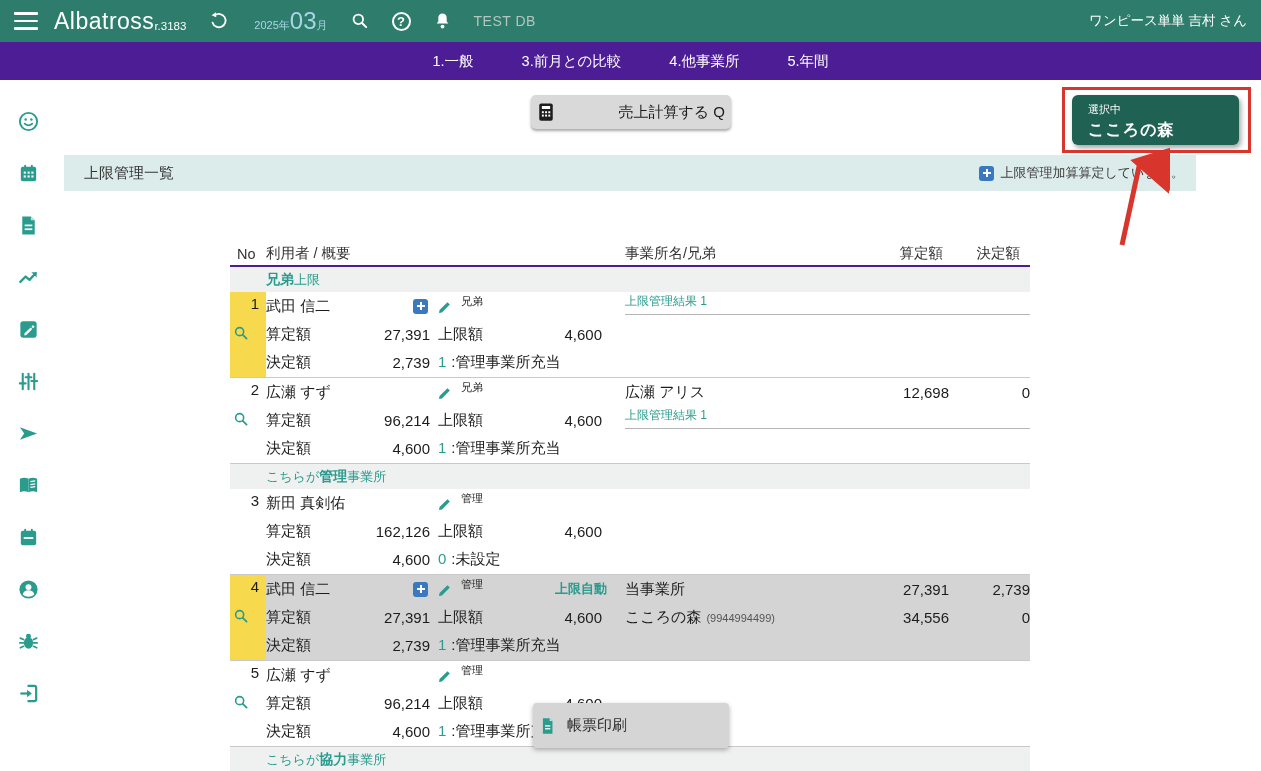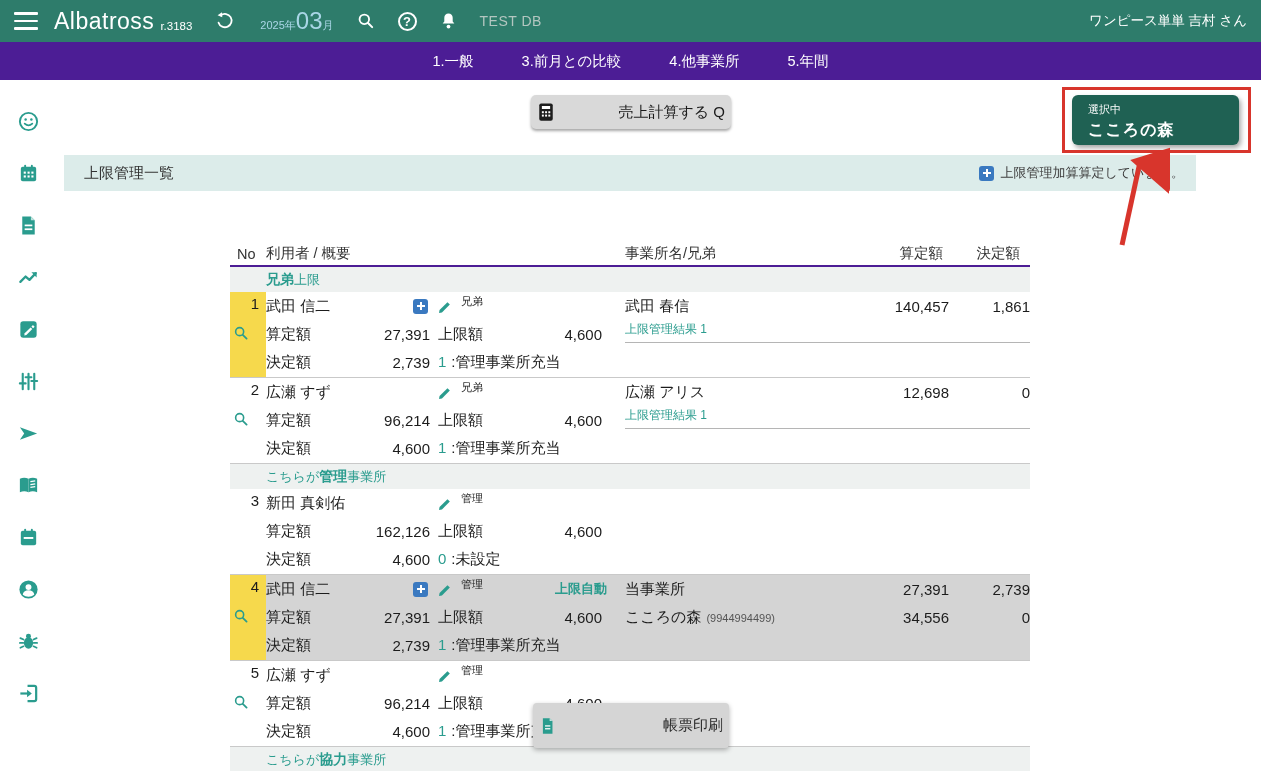--- a/index.html
+++ b/index.html
@@ -7,21 +7,21 @@
     width:1261px;height:771px;position:relative;overflow:hidden;
     font-family:"Liberation Sans","DejaVu Sans",sans-serif;
     background:#fff;color:#1c1c1c;
   }
   
   .topbar{position:absolute;left:0;top:0;width:1261px;height:42px;background:#2e7c6b;
     display:flex;align-items:center;color:#fff;box-sizing:border-box;padding:0 14px;}
   .hamburger{width:24px;height:18px;display:flex;flex-direction:column;justify-content:space-between;cursor:pointer}
   .hamburger i{display:block;height:2.6px;background:#fff;border-radius:1px}
   .brand{font-size:23px;letter-spacing:.5px;margin-left:16px;font-weight:500}
-  .ver{font-size:11.5px;margin-left:6px;margin-top:9px}
+  .ver{font-size:11.5px;margin-top:9px}
   .hicon{margin-left:22px;display:flex;align-items:center}
   .datebox{margin-left:26px;color:#a9d6e6;display:flex;align-items:baseline;gap:0}
   .datebox .y,.datebox .u{font-size:11px}
   .datebox .m{font-size:24px;line-height:1}
   .helpq{width:19px;height:19px;border:2px solid #fff;border-radius:50%;display:flex;align-items:center;justify-content:center;
     font-size:13px;font-weight:bold;color:#fff;box-sizing:border-box}
   .envlabel{margin-left:22px;font-size:14px;color:#b3c6c0;letter-spacing:.5px}
   .username{margin-left:auto;font-size:13.5px}
   
   .tabbar{position:absolute;left:0;top:42px;width:1261px;height:38px;background:#4c1d95;
@@ -30,21 +30,21 @@
   .tab.active{background:#64808c}
   
   .sidebar{position:absolute;left:0;top:80px;bottom:0;width:56px;background:#fff;
     display:flex;flex-direction:column;align-items:center;padding-top:30px;gap:29px;box-sizing:border-box}
   .sidebar .sicon{width:23px;height:23px;display:flex;cursor:pointer}
   
   .calc-btn{position:absolute;left:531px;top:95px;width:200px;height:34px;background:#d9d9d9;border:none;
     border-radius:5px;box-shadow:0 2px 3px rgba(0,0,0,.35);display:flex;align-items:center;justify-content:space-between;
     gap:9px;font-size:15px;color:#1b1b1b;cursor:pointer;z-index:5;font-family:inherit}
   .print-btn{position:absolute;left:533px;top:703px;width:196px;height:45px;background:#d5d5d5;border:none;
-    border-radius:4px;box-shadow:0 2px 5px rgba(0,0,0,.3);display:flex;align-items:center;justify-content:space-between;
+    border-radius:4px;box-shadow:0 2px 5px rgba(0,0,0,.3);display:flex;align-items:center;justify-content:flex-start;
     gap:11px;font-size:15px;color:#2b2b2b;cursor:pointer;z-index:20;font-family:inherit}
   
   .sel-badge{position:absolute;left:1072px;top:95px;width:167px;height:50px;background:#1f6153;border-radius:6px;
     box-shadow:2px 3px 5px rgba(0,0,0,.35);color:#fff;box-sizing:border-box;padding:7px 0 0 16px;z-index:29;cursor:pointer}
   .sel-badge .lbl{font-size:11px;display:block}
   .sel-badge .val{font-size:16px;font-weight:bold;letter-spacing:1px;display:block;margin-top:3px}
   .annot-box{position:absolute;left:1062px;top:87px;width:189px;height:66px;border:3px solid #d8352c;
     box-sizing:border-box;z-index:30;pointer-events:none}
   .annot-arrow{position:absolute;left:1100px;top:140px;z-index:31;pointer-events:none}
   
@@ -342,25 +342,20 @@
         <span class="v">2,739</span>
           <span></span>
         <span class="alloc">
             <span class="code">1</span>
             <span>:管理事業所充当</span>
           </span>
       </div>
     </div>
     <div class="ocell">
       <div class="ogroup">
-        <div class="oline">
-          <span class="oname">武田 春信</span>
-          <span class="v">140,457</span>
-          <span class="v">1,861</span>
-        </div>
         <span class="olink">上限管理結果 1</span>
       </div>
     </div>
   </div>
 
   <div class="rowg">
     <div class="nocell">
       <div class="num">2</div>
       <span class="mag"><svg width="16" height="16" viewBox="0 0 20 20">
             <circle cx="8.3" cy="8.3" r="5" fill="none" stroke="#2a9c8e" stroke-width="2"></circle>

